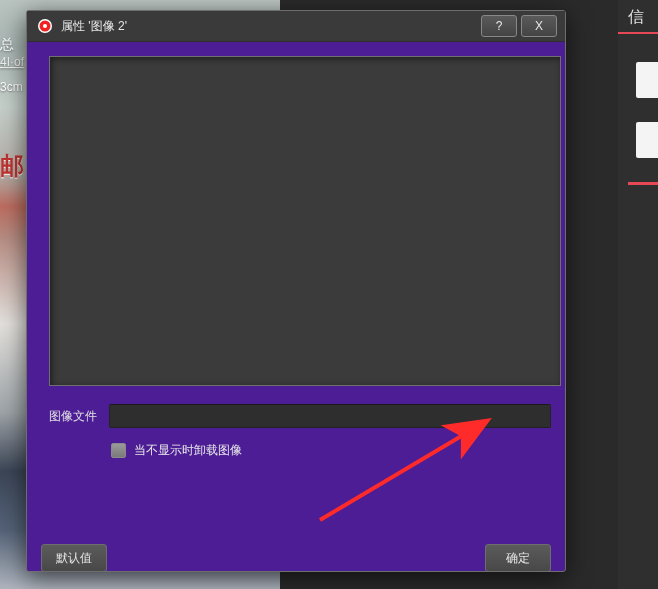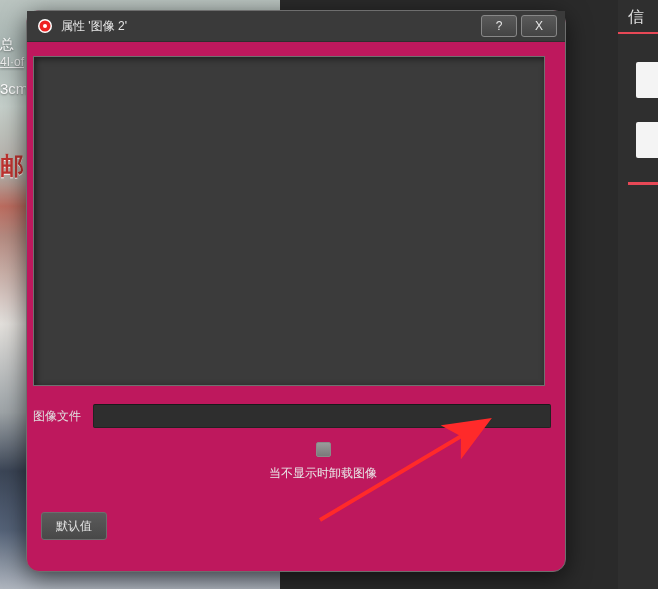--- a/index.html
+++ b/index.html
@@ -32,21 +32,21 @@
     filter: saturate(0.9);
   }
   .photo-text {
     position: absolute;
     color: #ffffff;
     font-size: 14px;
     text-shadow: 0 1px 2px rgba(0,0,0,.4);
   }
   .photo-text.t1 { left: 0; top: 36px; }
   .photo-text.t2 { left: 0; top: 55px; font-size: 12px; color:#eee;text-decoration:underline; }
-  .photo-text.t3 { left: 0; top: 80px; font-size: 15px; color:#fff; }
+  .photo-text.t3 { left: 0; top: 80px; font-size: 12px; color:#fff; }
   .photo-text.red {
     left: 0; top: 150px;
     color: #c9302c;
     font-size: 24px;
     font-weight: bold;
     text-shadow: 0 1px 0 #fff;
   }
   
   .right-side {
     position: absolute;
@@ -80,26 +80,26 @@
     right: 0; top: 182px;
     width: 30px;
     border-top: 3px solid #e74856;
   }
 
   
   .dialog {
     position: absolute;
     left: 26px; top: 10px;
     width: 538px; height: 560px;
-    background: #be185d;
+    background: #4c1d95;
     border: 1px solid #6e6e6e;
     box-shadow: 0 6px 24px rgba(0,0,0,0.6);
     color: #d8d8d8;
     font-size: 12px;
-    border-radius: 13px;
+    border-radius: 3px;
   }
   .titlebar {
     position: relative;
     height: 30px;
     background: #3a3a3a;
     border-bottom: 1px solid #2e2e2e;
     display: flex;
     align-items: center;
   }
   .app-icon {
@@ -124,21 +124,21 @@
     display: inline-flex;
     align-items: center;
     justify-content: center;
     font-size: 12px;
     cursor: pointer;
   }
   .title-btn.close { margin-right: 8px; }
 
   .dialog-body {
     position: relative;
-    padding: 14px 14px 14px 6px;
+    padding: 14px 14px 14px 22px;
     height: calc(100% - 30px);
     box-sizing: border-box;
   }
   .preview {
     width: 510px;
     height: 328px;
     border: 1px solid #707070;
     background: #3b3b3b;
     box-shadow: inset 2px 2px 6px rgba(0,0,0,.5);
   }
@@ -175,36 +175,35 @@
     justify-content: center;
     cursor: pointer;
   }
 
   .check-row {
     margin-top: 14px;
     margin-left: 62px;
     display: flex;
     align-items: center;
     gap: 8px;
-    flex-direction: column;
   }
   .chk {
     width: 13px; height: 13px;
     border: 1px solid #8a8a8a;
     background: linear-gradient(#9a9a9a,#7a7a7a);
     border-radius: 2px;
   }
   .chk-label {
     color: #e8e8e8;
     font-size: 12px;
   }
 
   .footer-row {
     position: absolute;
-    left: 14px; right: 14px; bottom: 32px;
+    left: 14px; right: 14px; bottom: 0;
     display: flex;
     align-items: center;
   }
   .footer-row .spacer { flex: 1; }
   .footer-btn {
     width: 64px; height: 26px;
     background: linear-gradient(#5b5b5b,#484848);
     border: 1px solid #6d6d6d;
     border-radius: 3px;
     color: #e6e6e6;
@@ -266,20 +265,21 @@
       </div>
 
       <div class="check-row">
         <span class="chk"></span>
         <span class="chk-label">当不显示时卸载图像</span>
       </div>
 
       <div class="footer-row">
         <div class="footer-btn">默认值</div>
         <div class="spacer"></div>
+        <div class="footer-btn">确定</div>
       </div>
     </div>
   </div>
 
   <svg class="arrow" viewBox="0 0 658 589">
     <defs>
       <marker id="ah" markerWidth="12" markerHeight="12" refX="10" refY="5" orient="auto">
         <path d="M0,0 L12,5 L0,10 L3,5 Z" fill="#ff2a2a"></path>
       </marker>
     </defs>

